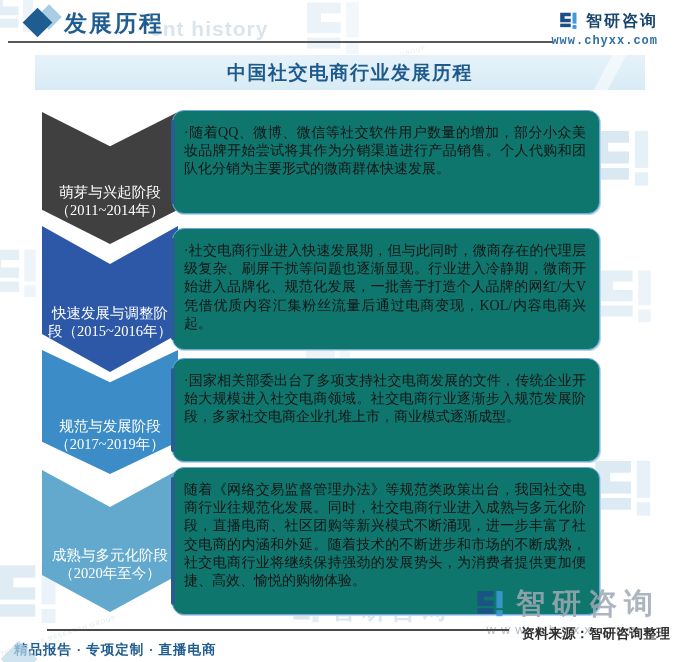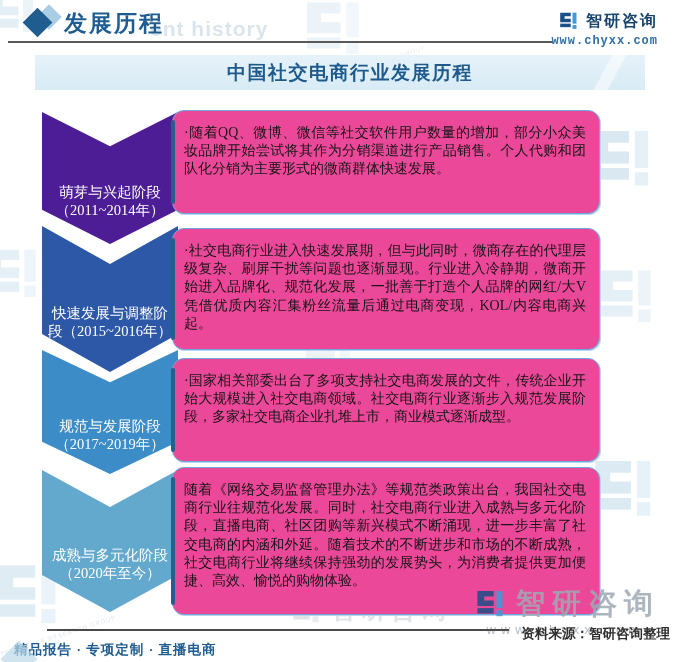--- a/index.html
+++ b/index.html
@@ -59,21 +59,21 @@
     clip-path:polygon(0% 0%, 50% 26%, 100% 0%, 100% 74%, 50% 100%, 0% 74%);
     display:flex; align-items:center; justify-content:center;
   }
   .chev-label {
     margin-top:34%;
     width:100%; padding:0 5px; text-align:center;
     color:#fff; font-size:14.5px; line-height:1.28; white-space:pre-line;
   }
   .card {
     position:absolute; left:172px; width:428px;
-    background:#ec4899;
+    background:#0f766e;
     border:1.5px solid #6fa8dc; border-radius:12px;
     box-shadow:1px 1px 0 #b9d4ec;
   }
   .card::before {
     content:""; position:absolute; left:-2px; top:9px; bottom:9px; width:4px;
     background:#2a5d8f; border-radius:2px;
   }
   .card-text {
     padding:13px 13px 8px 11px;
     font-size:14px; line-height:1.3; color:#141414; text-align:justify;
@@ -197,21 +197,21 @@
         <use href="#logo-mark"></use>
       </svg>
     <span class="brand-name">智研咨询</span>
   </div>
   <div class="brand-url">www.chyxx.com</div>
 
   <div class="banner">
     <span class="banner-title">中国社交电商行业发展历程</span>
   </div>
 
-  <div class="chev" id="chev-1" style="background: #4c1d95;">
+  <div class="chev" id="chev-1" style="background: #404040;">
     <div class="chev-label">萌芽与兴起阶段
 （2011~2014年）</div>
   </div>
   <div class="card" id="card-1">
     <div class="card-text">·随着QQ、微博、微信等社交软件用户数量的增加，部分小众美妆品牌开始尝试将其作为分销渠道进行产品销售。个人代购和团队化分销为主要形式的微商群体快速发展。</div>
   </div>
 
   <div class="chev" id="chev-2" style="background: rgb(45, 87, 167);">
     <div class="chev-label">快速发展与调整阶
 段（2015~2016年）</div>

